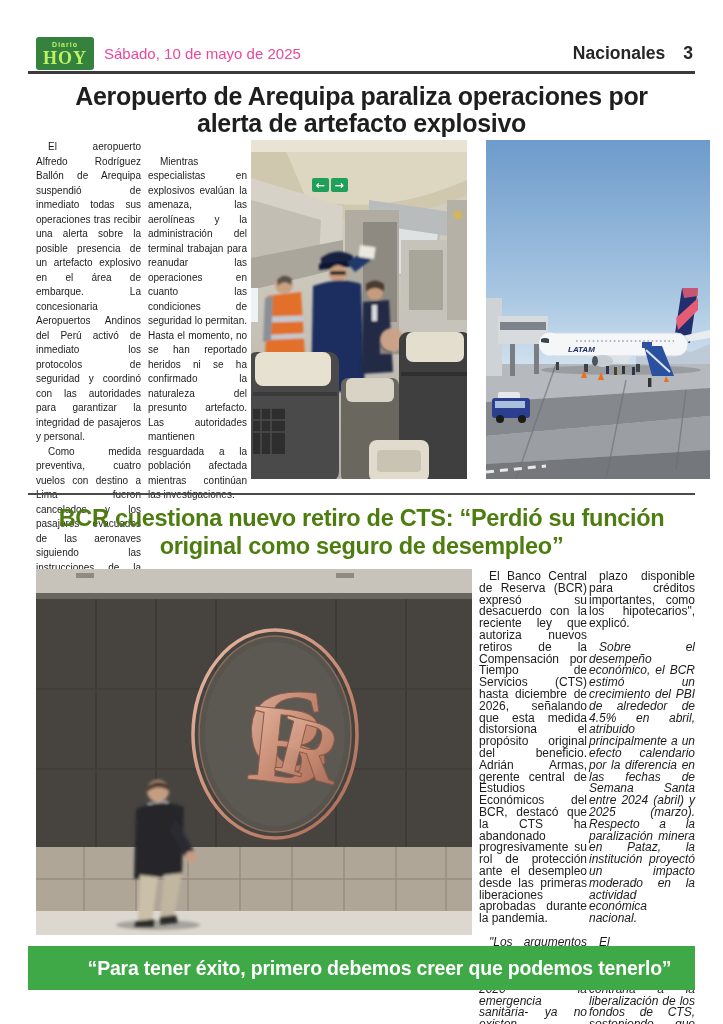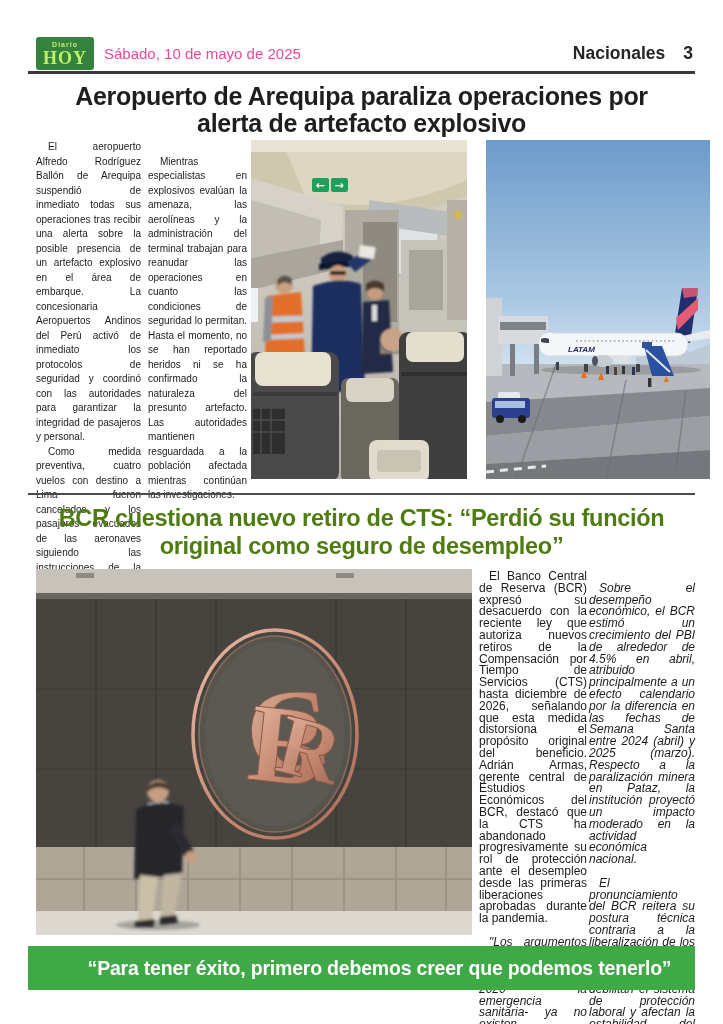--- a/index.html
+++ b/index.html
@@ -314,19 +314,20 @@
         <path d="M124,348 L140,346 L142,354 L124,356 Z" fill="#2a2a2a"></path>
       </g>
     </svg>
   </div>
 
   <div class="col a2col a2c1">
     <p>El Banco Central de Reserva (BCR) expresó su desacuerdo con la reciente ley que autoriza nuevos retiros de la Compensación por Tiempo de Servicios (CTS) hasta diciembre de 2026, señalando que esta medida distorsiona el propósito original del beneficio. Adrián Armas, gerente central de Estudios Económicos del BCR, destacó que la CTS ha abandonado progresivamente su rol de protección ante el desempleo desde las primeras liberaciones aprobadas durante la pandemia.</p>
     <p class="gap">"Los argumentos que justificaron los retiros excepcionales en 2020 -la emergencia sanitaria- ya no existen actualmente", afirmó Armas. El ejecutivo advirtió además consecuencias en el sistema financiero: "Esta medida reduce el fondeo de largo</p>
   </div>
   <div class="col a2col a2c2">
+    <p>plazo disponible para créditos importantes, como los hipotecarios", explicó.</p>
     <p class="gap">Sobre el desempeño económico, el BCR estimó un crecimiento del PBI de alrededor de 4.5% en abril, atribuido principalmente a un efecto calendario por la diferencia en las fechas de Semana Santa entre 2024 (abril) y 2025 (marzo). Respecto a la paralización minera en Pataz, la institución proyectó un impacto moderado en la actividad económica nacional.</p>
     <p class="gap">El pronunciamiento del BCR reitera su postura técnica contraria a la liberalización de los fondos de CTS, sosteniendo que estas medidas debilitan el sistema de protección laboral y afectan la estabilidad del crédito bancario a largo plazo.</p>
   </div>
 
   <div class="quote-banner">“Para tener éxito, primero debemos creer que podemos tenerlo”</div>
 
 </div>
 
 </body></html>

